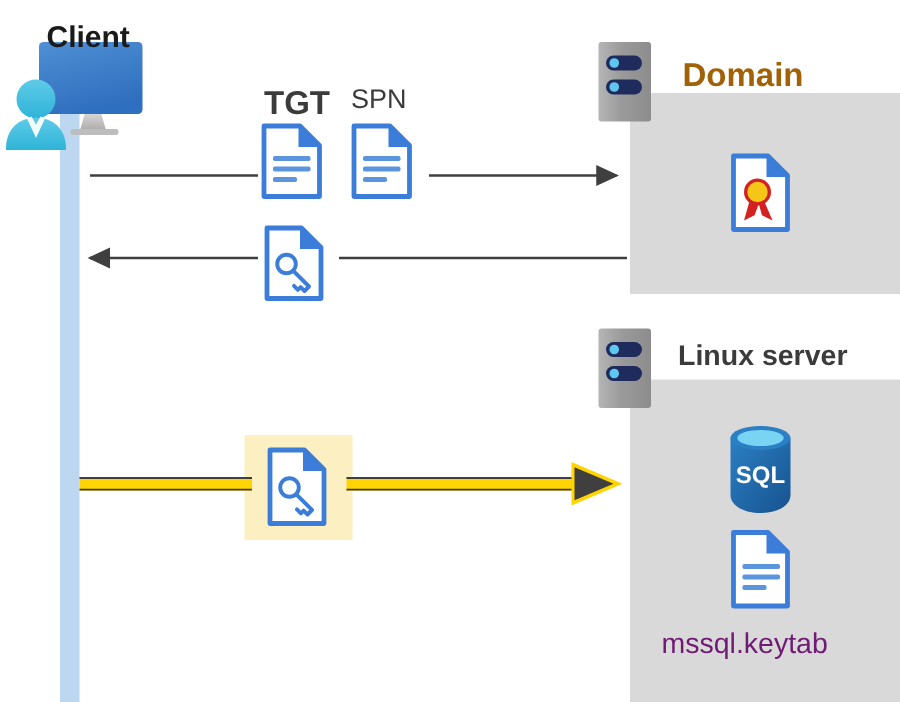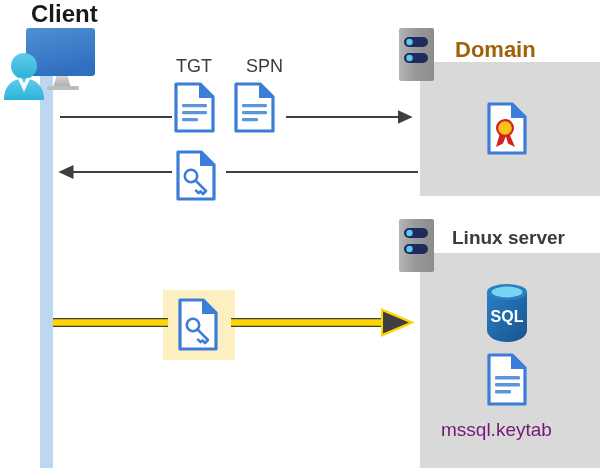--- a/index.html
+++ b/index.html
@@ -6,25 +6,25 @@
   body{
     width:600px;height:468px;
     background:#ffffff;
     font-family:"Liberation Sans", sans-serif;
     overflow:hidden;
     position:relative;
   }
   #stage{position:absolute;left:0;top:0;width:600px;height:468px;}
   .lbl{position:absolute;white-space:nowrap;color:#3b3b3b;}
   .lbl-bold{font-weight:bold;}
-  #client-label{left:31px;top:2px;font-size:24px;line-height:24px;color:#1a1a1a;}
+  #client-label{left:31px;top:13px;font-size:20px;line-height:24px;color:#1a1a1a;}
   #dc-label{left:455px;top:2px;font-size:22px;line-height:24px;color:#a16207;margin-top:36px;}
   #linux-label{left:452px;top:226px;font-size:19px;line-height:24px;color:#3b3b3b;}
-  #tgt-label{left:176px;top:56px;font-size:18px;color:#3b3b3b;}
-  #spn-label{left:234px;top:56px;font-size:18px;color:#3b3b3b;margin-left:12px;}
+  #tgt-label{left:176px;top:56px;font-size:22px;color:#3b3b3b;font-weight:bold;}
+  #spn-label{left:234px;top:56px;font-size:18px;color:#3b3b3b;}
   #keytab-label{left:441px;top:419px;font-size:19px;color:#701a75;}
   .panel{position:absolute;background:#d9d9d9;}
   #dc-panel{left:420px;top:62px;width:180px;height:134px;}
   #linux-panel{left:420px;top:253px;width:180px;height:215px;}
   .lifeline{position:absolute;left:40px;top:68px;width:13px;height:400px;background:#bdd7f0;}
   .hl{position:absolute;left:163px;top:290px;width:72px;height:70px;background:#fcf0c2;}
   svg{position:absolute;left:0;top:0;overflow:visible;}
 </style>
 </head>
 <body>

